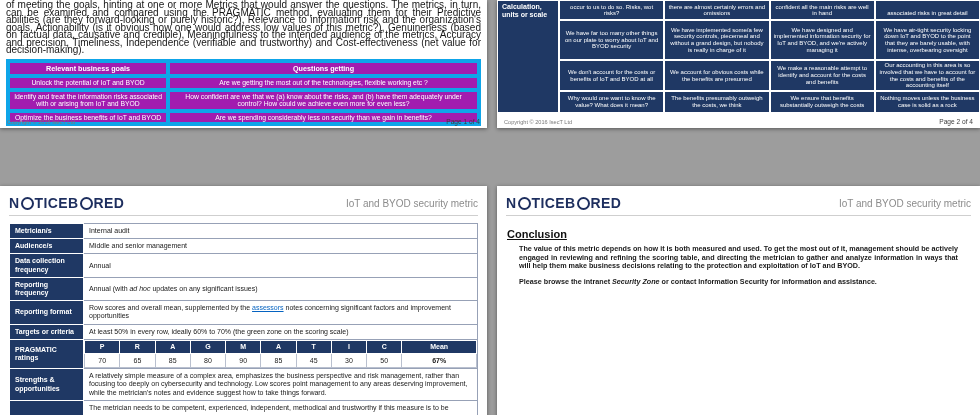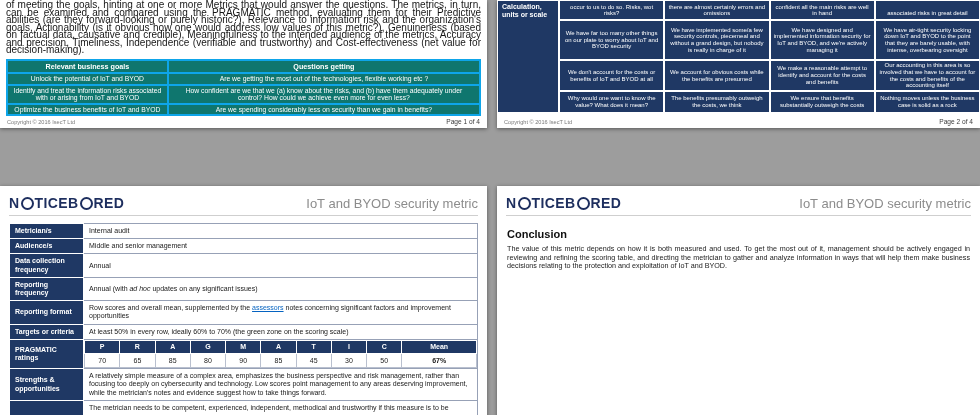--- a/index.html
+++ b/index.html
@@ -7,58 +7,58 @@
   #canvas{position:relative;width:980px;height:415px;background:#9d9d9d;overflow:hidden;}
   .page{position:absolute;background:#fff;box-shadow:0 1px 4px rgba(0,0,0,.45);}
   #page1{left:0;top:0;width:487px;height:128px;}
   #page2{left:497px;top:0;width:483px;height:128px;}
   #page3{left:0;top:186px;width:487px;height:236px;}
   #page4{left:497px;top:186px;width:483px;height:236px;}
 
   
   .intro{margin:1px 6px 0;font-size:10px;line-height:7.5px;text-align:justify;color:#161616;}
   .goals{width:calc(100% - 12px);margin:5px 6px 0;border-collapse:collapse;table-layout:fixed;}
-  .goals th,.goals td{background:#0f766e;color:#fff;border:2px solid #0ea5e9;text-align:center;vertical-align:middle;padding:1px 4px;font-size:6.8px;line-height:7.5px;font-weight:normal;}
+  .goals th,.goals td{background:#a21caf;color:#fff;border:4px solid #0ea5e9;text-align:center;vertical-align:middle;padding:1px 4px;font-size:6.8px;line-height:7.5px;font-weight:normal;}
   .goals th{font-weight:bold;font-size:7.2px;padding:2px 4px;}
   .col-goal{width:34%;}
   .pfooter{position:absolute;left:7px;right:7px;bottom:3px;display:flex;justify-content:space-between;align-items:baseline;}
   .copyright{font-size:5.6px;color:#7a7a7a;}
   .pageno{font-size:6.6px;color:#3c3c3c;}
 
   
   .score-grid{position:absolute;left:0;top:0;right:0;display:grid;grid-template-columns:62px 1fr 1fr 1fr 1fr;grid-template-rows:20px 40px 31px 22px;}
   .sg-label{grid-column:1;grid-row:1 / span 4;background:#1f3864;color:#fff;font-weight:bold;font-size:7px;line-height:8px;padding:2px 4px;border:1px solid #fff;}
   .sg-cell{background:#1f3864;color:#fff;font-size:6px;line-height:6.7px;border:1px solid #fff;display:flex;align-items:center;justify-content:center;text-align:center;padding:1px 3px;overflow:hidden;}
   .sg-cell.cut{align-items:flex-end;padding-bottom:2px;}
 
   
   .doc-header{display:flex;justify-content:space-between;align-items:center;margin:9px 9px 0;padding-bottom:4px;border-bottom:1px solid #cfcfcf;}
   .logo{display:flex;align-items:center;font-weight:bold;font-size:14px;letter-spacing:.4px;color:#1d2e5e;}
   .logo-o{width:9px;height:9px;border:2.4px solid #1d2e5e;border-radius:50%;display:inline-block;margin:0 1px;}
-  .doc-title{font-size:13px;color:#8c8c8c;}
+  .doc-title{font-size:10px;color:#8c8c8c;}
 
   
   .meta{border-collapse:collapse;margin:7px 9px 0;width:calc(100% - 18px);table-layout:fixed;}
   .meta td{border:1px solid #97a1b6;font-size:7px;line-height:8.2px;padding:3px 5px;vertical-align:middle;color:#191919;}
   .meta td.lbl{background:#1f3864;color:#fff;font-weight:bold;border-color:#fff;}
   .lblcol{width:74px;}
   .meta td.pragwrap{padding:0;}
   .prag{width:100%;border-collapse:collapse;text-align:center;table-layout:fixed;}
   .prag th{background:#1f3864;color:#fff;font-size:7px;font-weight:bold;padding:2px 0;border:1px solid #fff;}
   .prag td{font-size:7px;padding:2.5px 0;border:1px solid #b9c0cf;color:#222;background:#fff;}
   .prag td:last-child{font-weight:bold;}
   .pragcol{width:9%;}
   .meancol{width:19%;}
   a.doclink{color:#0563c1;text-decoration:underline;cursor:pointer;}
   em{font-style:italic;}
 
   
   .p4-content{margin:0 10px;}
-  .h2{font-size:11px;font-weight:bold;color:#0f0f0f;margin:12px 0 5px;}
-  .body-p{font-size:7.2px;line-height:8.7px;text-align:justify;color:#1a1a1a;margin:0 0 7px;}
+  .h2{font-size:11px;font-weight:bold;color:#0f0f0f;margin:12px 0 5px;text-decoration:underline;}
+  .body-p{font-size:7.2px;line-height:8.7px;text-align:justify;color:#1a1a1a;margin:0 12px 7px;font-weight:bold;}
 </style>
 </head>
 <body>
 
 <div id="canvas">
 
   <section class="page" id="page1">
     <p class="intro">of meeting the goals, hinting at one or more Metrics that would answer the questions.  The metrics, in turn, can be examined and compared using the PRAGMATIC method, evaluating them for their Predictive abilities (are they forward-looking or purely historic?), Relevance to information risk and the organization's goals, Actionability (is it obvious how one would address low values of this metric?), Genuineness (based on factual data, causative and credible), Meaningfulness to the intended audience of the metrics, Accuracy and precision, Timeliness, Independence (verifiable and trustworthy) and Cost-effectiveness (net value for decision-making).</p>
     <table class="goals">
       <colgroup>
@@ -228,16 +228,17 @@
           <span class="logo-o"></span>
           <span>RED</span>
       </div>
       <span class="doc-title">IoT and BYOD security metric</span>
     </header>
 
     <div class="p4-content">
       <div class="h2">Conclusion</div>
       <p class="body-p">The value of this metric depends on how it is both measured and used.  To get the most out of it, management should be actively engaged in reviewing and refining the scoring table, and directing the metrician to gather and analyze information in ways that will help them make business decisions relating to the protection and exploitation of IoT and BYOD.</p>
 
+      <p class="body-p"><span>Please browse the intranet </span><em>Security Zone</em><span> or contact Information Security for information and assistance.</span></p>
     </div>
   </section>
 
 </div>
 
 </body></html>

